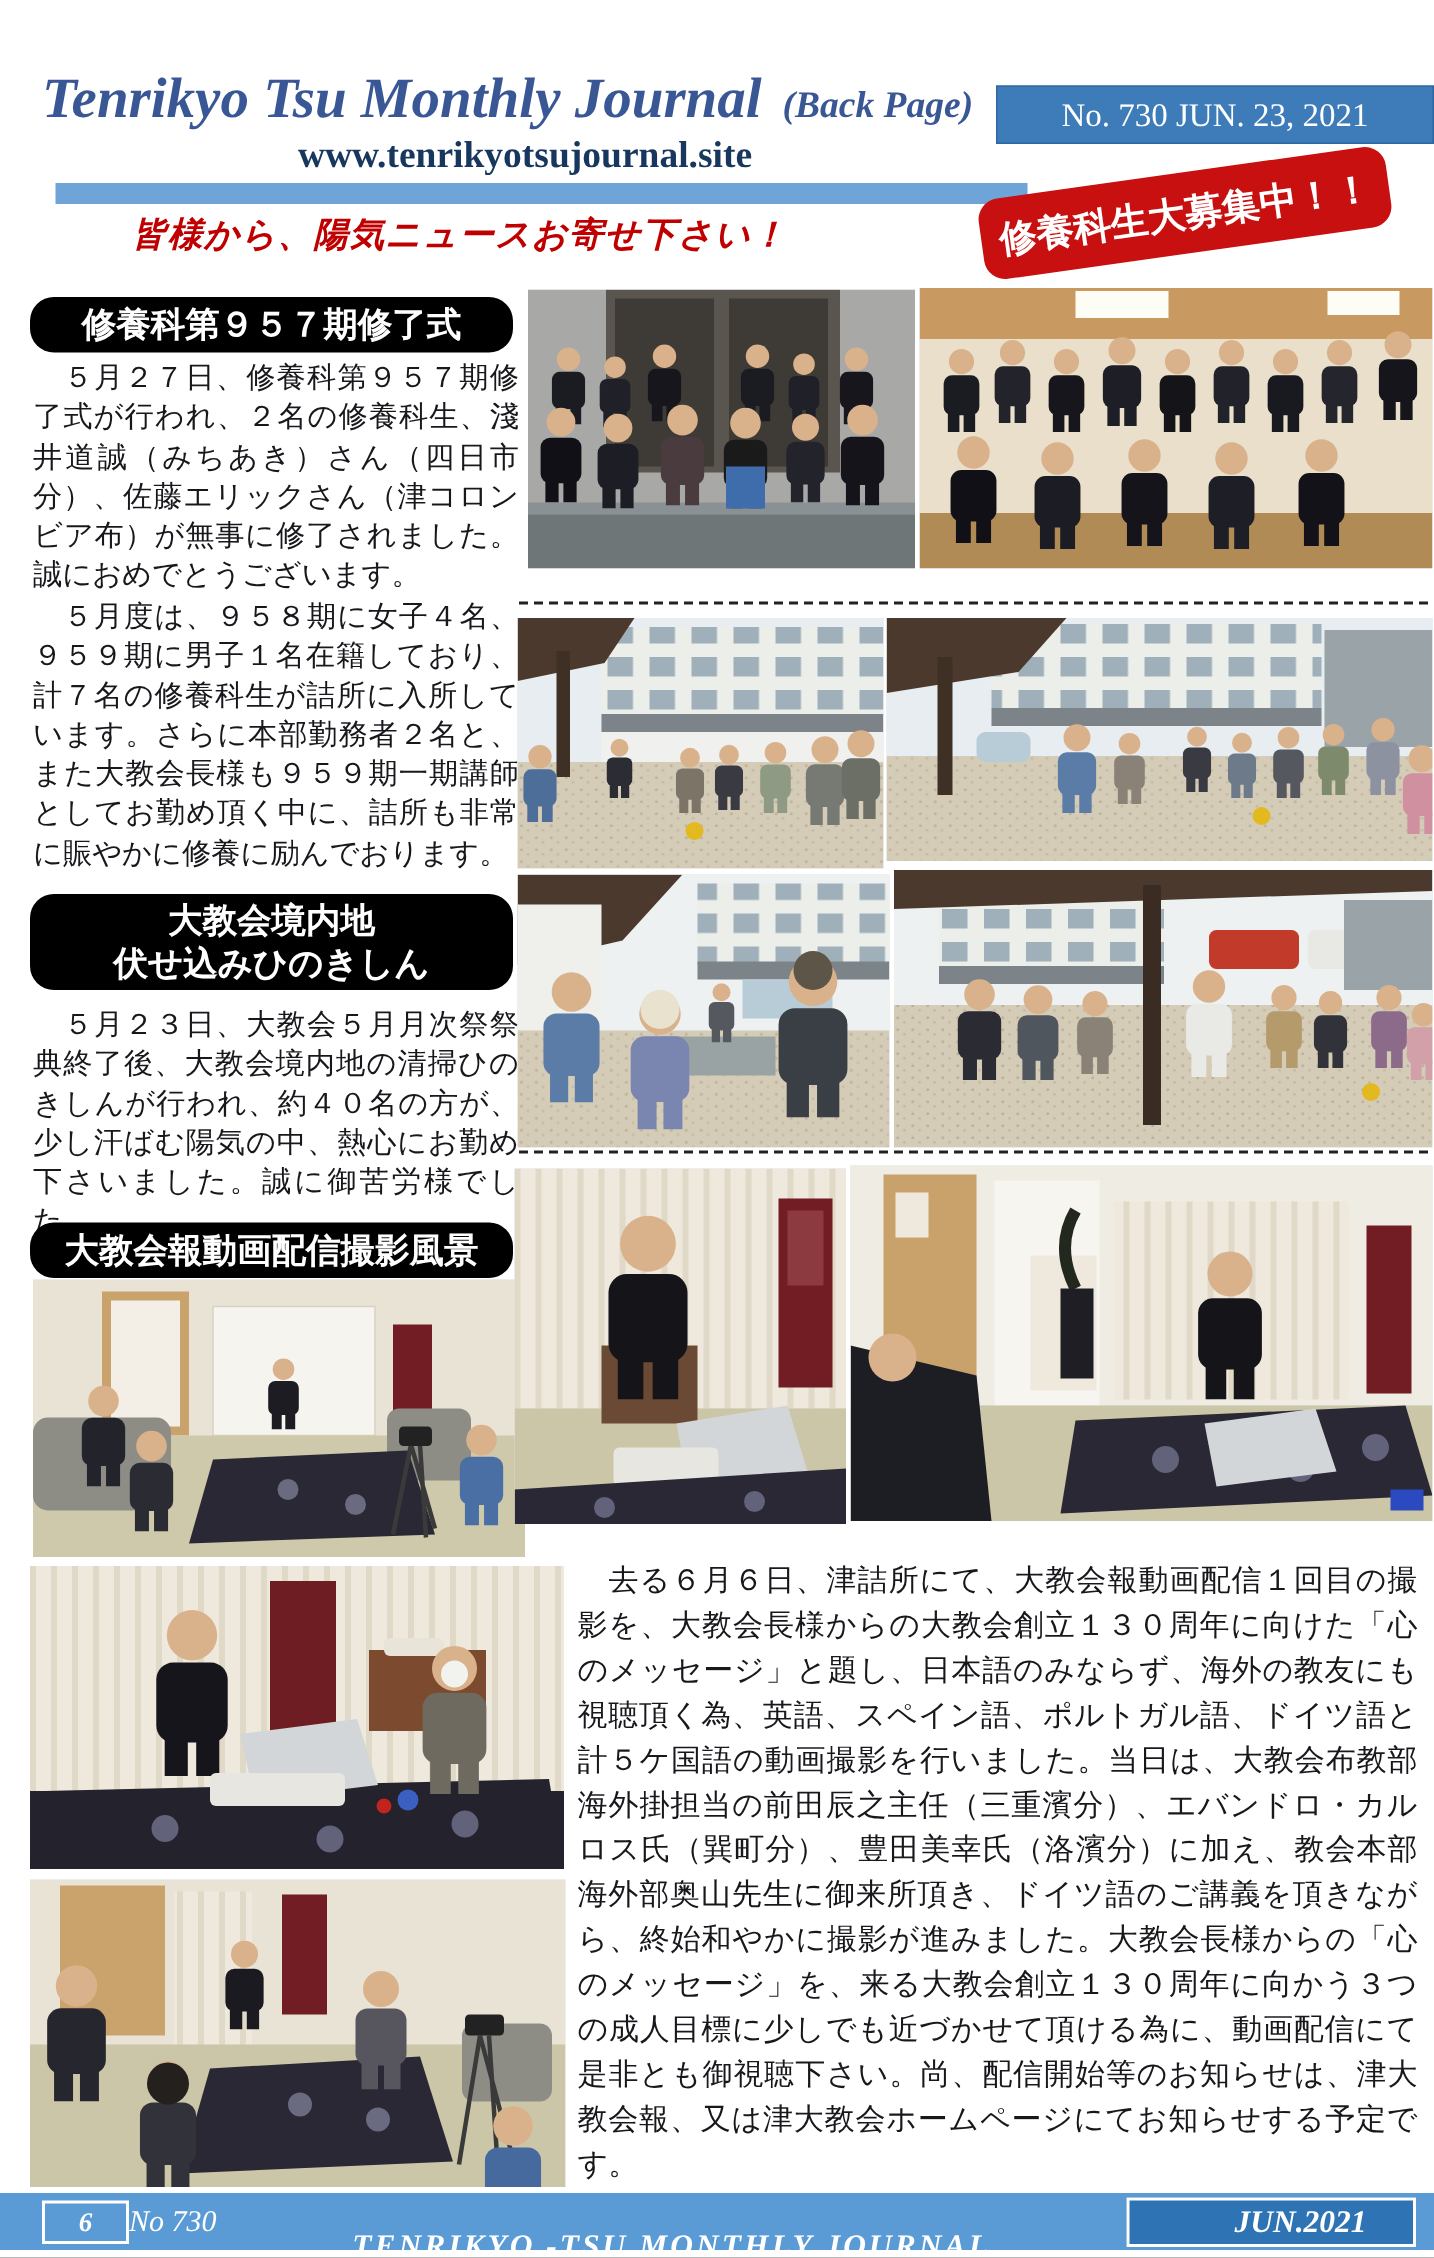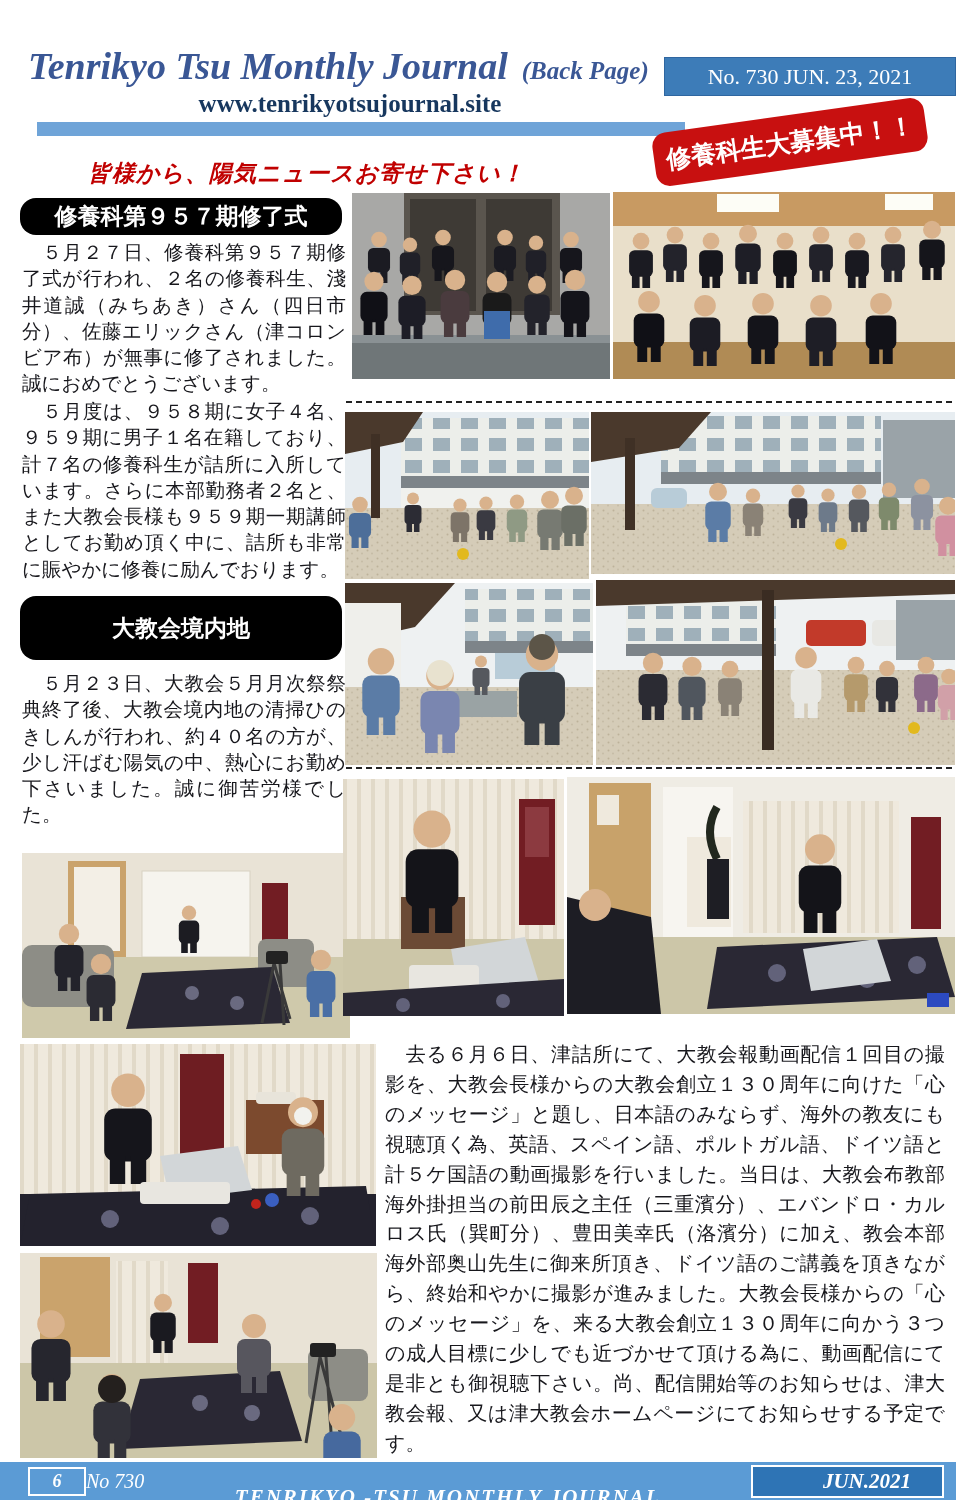--- a/index.html
+++ b/index.html
@@ -10,21 +10,21 @@
   
   .masthead{left:28px;top:44px;color:#3a5795;font-style:italic;white-space:nowrap;}
   .masthead .t{font-size:38px;font-weight:bold;}
   .masthead .s{font-size:25px;font-weight:bold;margin-left:10px;}
   .issuebox{left:632px;top:57px;width:290px;height:37px;background:#3d7cb8;border:1px solid #2f66a0;
             color:#fff;font-size:22px;display:flex;align-items:center;justify-content:center;margin-left:32px;}
   .website{left:30px;top:90px;width:640px;text-align:center;color:#17375e;
            font-size:25px;font-weight:bold;}
   .bluebar{left:37px;top:122px;width:648px;height:14px;background:#6fa4d8;}
   .slogan{left:88px;top:141px;color:#c00000;font-family:"Liberation Sans",sans-serif;
-          font-weight:bold;font-style:italic;font-size:23px;letter-spacing:1px;margin-top:17px;}
+          font-weight:bold;font-style:italic;font-size:23px;letter-spacing:1px;}
   .badge{left:653px;top:115px;width:274px;height:54px;background:#c81010;border-radius:14px;
          transform:rotate(-8deg);display:flex;align-items:center;justify-content:center;
          color:#fff;font-family:"Liberation Sans",sans-serif;font-weight:bold;font-size:25px;}
 
   
   .secbox{background:#000;border-radius:16px;color:#fff;font-weight:bold;
           display:flex;flex-direction:column;align-items:center;justify-content:center;
           font-size:23px;line-height:29px;}
   .jp{ text-align:justify;color:#17171c;font-size:19.5px;line-height:26.3px;}
   .jp-main{text-align:justify;color:#17171c;font-size:20px;line-height:29.9px;}
@@ -82,23 +82,25 @@
   <div class="abs bluebar"></div>
   <div class="abs slogan">皆様から、陽気ニュースお寄せ下さい！</div>
   <div class="abs badge">修養科生大募集中！！</div>
 
   <div class="abs secbox" style="left:20px;top:198px;width:322px;height:37px;">修養科第９５７期修了式</div>
   <div class="abs jp" style="left:22px;top:240px;width:324px;">　５月２７日、修養科第９５７期修了式が行われ、２名の修養科生、淺井道誠（みちあき）さん（四日市分）、佐藤エリックさん（津コロンビア布）が無事に修了されました。誠におめでとうございます。</div>
   <div class="abs jp" style="left:22px;top:399px;width:324px;">　５月度は、９５８期に女子４名、９５９期に男子１名在籍しており、計７名の修養科生が詰所に入所しています。さらに本部勤務者２名と、また大教会長様も９５９期一期講師としてお勤め頂く中に、詰所も非常に賑やかに修養に励んでおります。</div>
 
   <div class="abs secbox" style="left:20px;top:596px;width:322px;height:64px;text-align:right;">
     <span>大教会境内地</span>
+    <span>伏せ込みひのきしん</span>
   </div>
   <div class="abs jp" style="left:22px;top:671px;width:324px;">　５月２３日、大教会５月月次祭祭典終了後、大教会境内地の清掃ひのきしんが行われ、約４０名の方が、少し汗ばむ陽気の中、熱心にお勤め下さいました。誠に御苦労様でした。</div>
 
+  <div class="abs secbox" style="left:20px;top:815px;width:322px;height:37px;">大教会報動画配信撮影風景</div>
 
   <div class="abs photo" style="left:22px;top:853px;width:328px;height:185px;">
     <svg viewBox="0 0 328 185" preserveAspectRatio="none">
       <rect width="328" height="185" fill="#e9e3d6"></rect>
       <rect x="46" y="8" width="58" height="96" fill="#caa36c"></rect>
       <rect x="52" y="14" width="46" height="84" fill="#f3efe6"></rect>
       <rect x="120" y="18" width="108" height="86" fill="#f6f4ee" stroke="#d8d2c2"></rect>
       <rect x="240" y="30" width="26" height="80" fill="#721d23"></rect>
       <rect y="104" width="328" height="81" fill="#cfc9ab"></rect>
       <rect x="0" y="92" width="92" height="62" rx="10" fill="#8d8d86"></rect>

